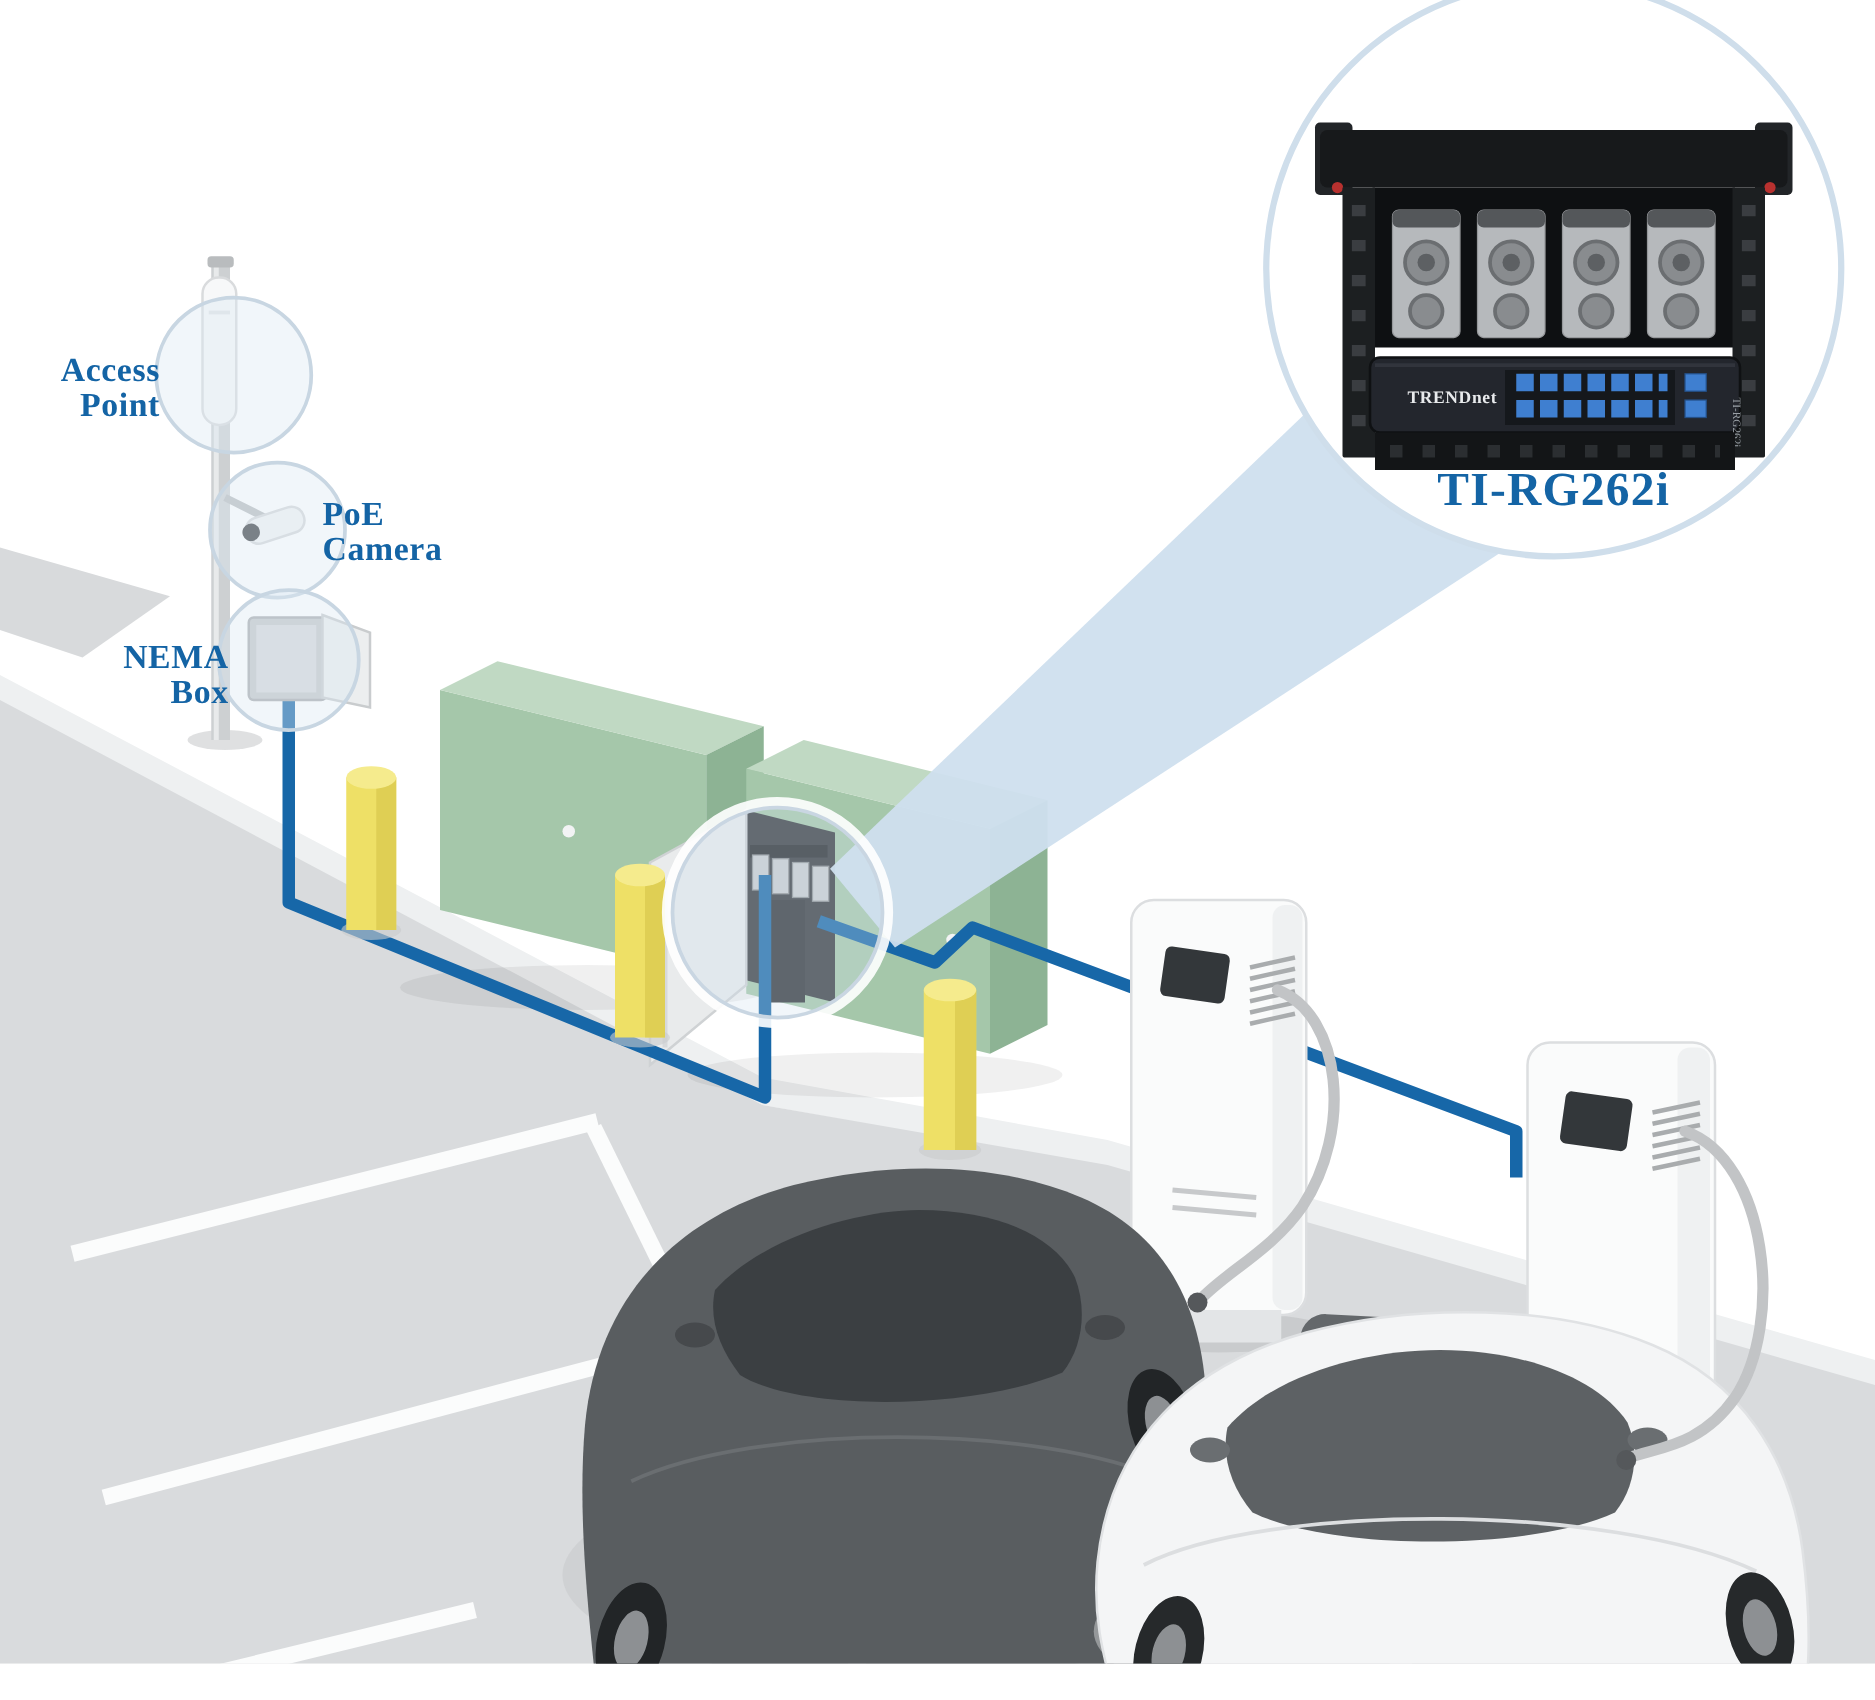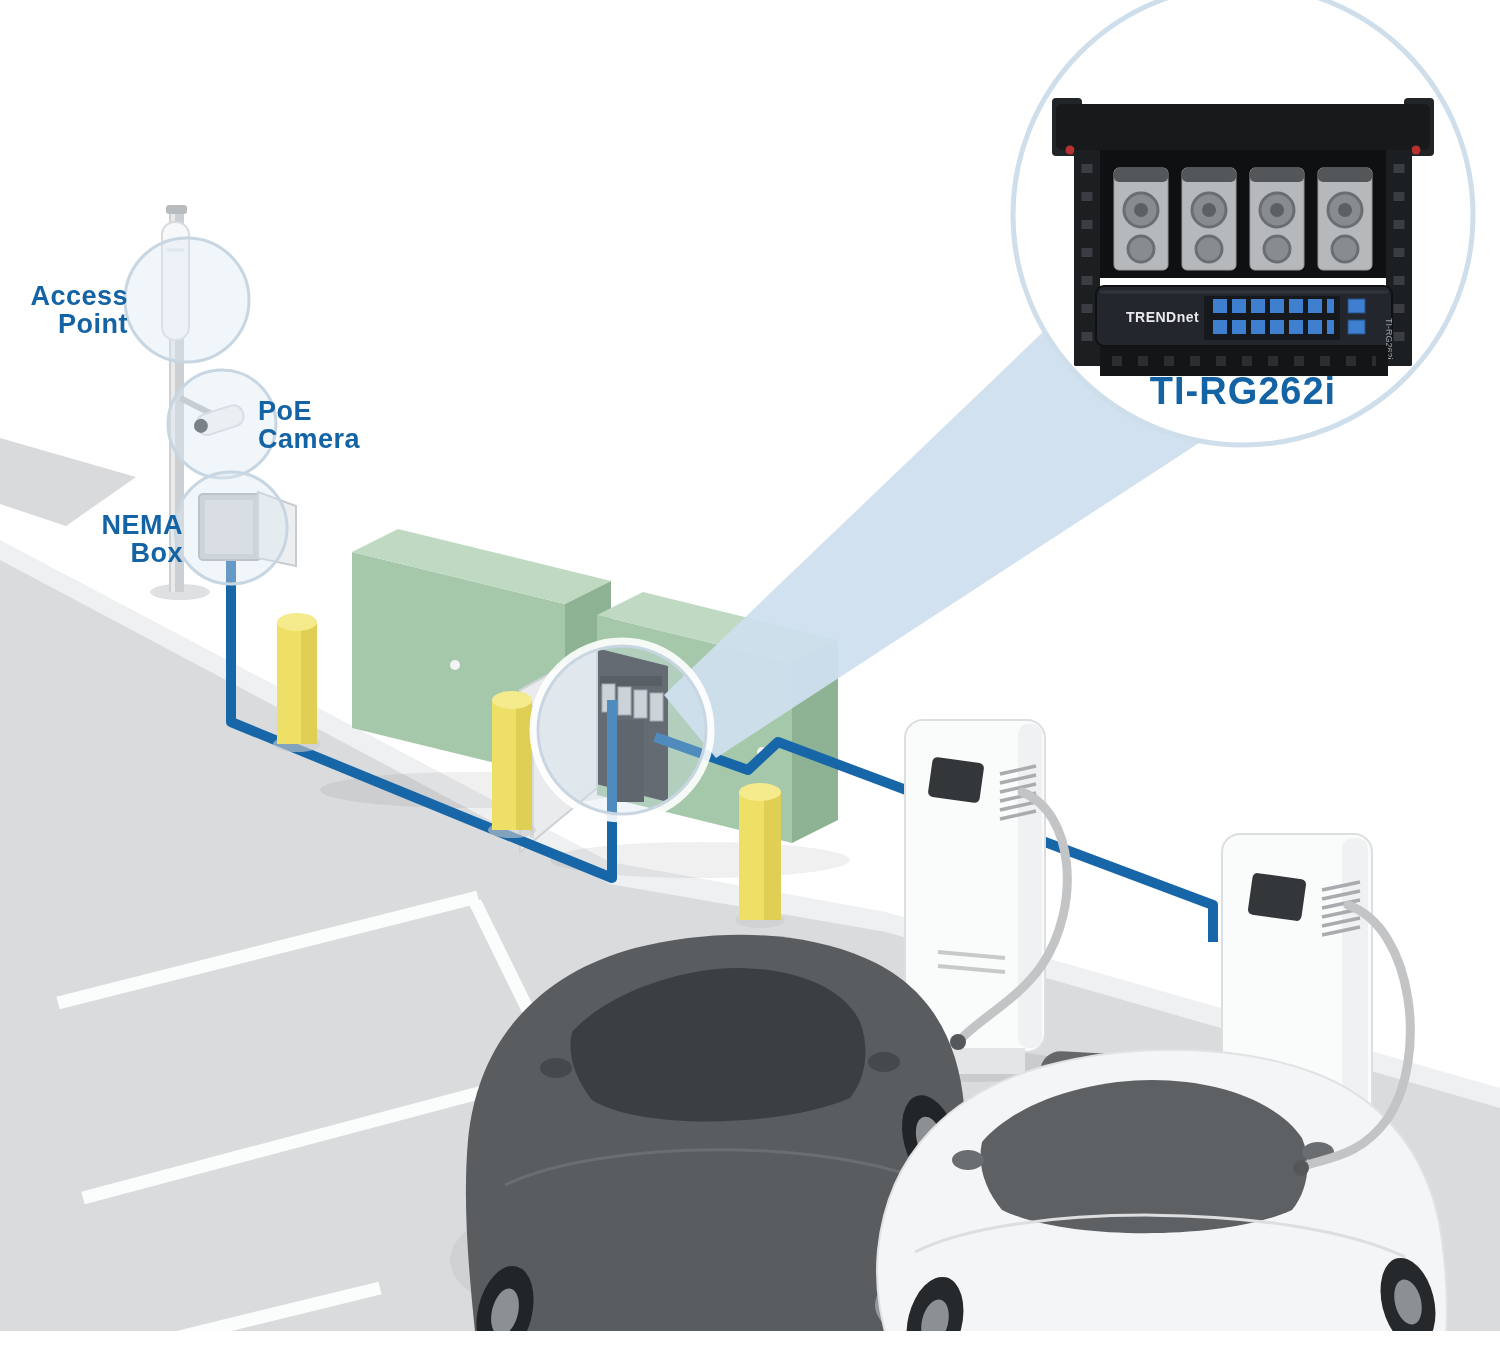--- a/index.html
+++ b/index.html
@@ -1,17 +1,17 @@
 <!DOCTYPE html>
 <html><head>
 <meta charset="utf-8">
 <style>
   html,body{margin:0;padding:0;background:#ffffff;}
   .stage{position:relative;width:1500px;height:1331px;overflow:hidden;background:#ffffff;
-         font-family:Liberation Sans, sans-serif;text-align:center;}
+         font-family:Liberation Serif, serif;text-align:center;}
   svg{display:block;}
   .lbl{fill:#1464a5;font-weight:bold;font-size:27px;letter-spacing:.5px;}
   .model-lbl{fill:#1464a5;font-weight:bold;font-size:38px;letter-spacing:1px;}
   .brand-txt{fill:#e8eaec;font-weight:bold;font-size:14px;letter-spacing:.5px;}
   .tiny-print{fill:#9aa0a6;font-size:9px;}
 </style>
 </head>
 <body>
 
 <div class="stage">

